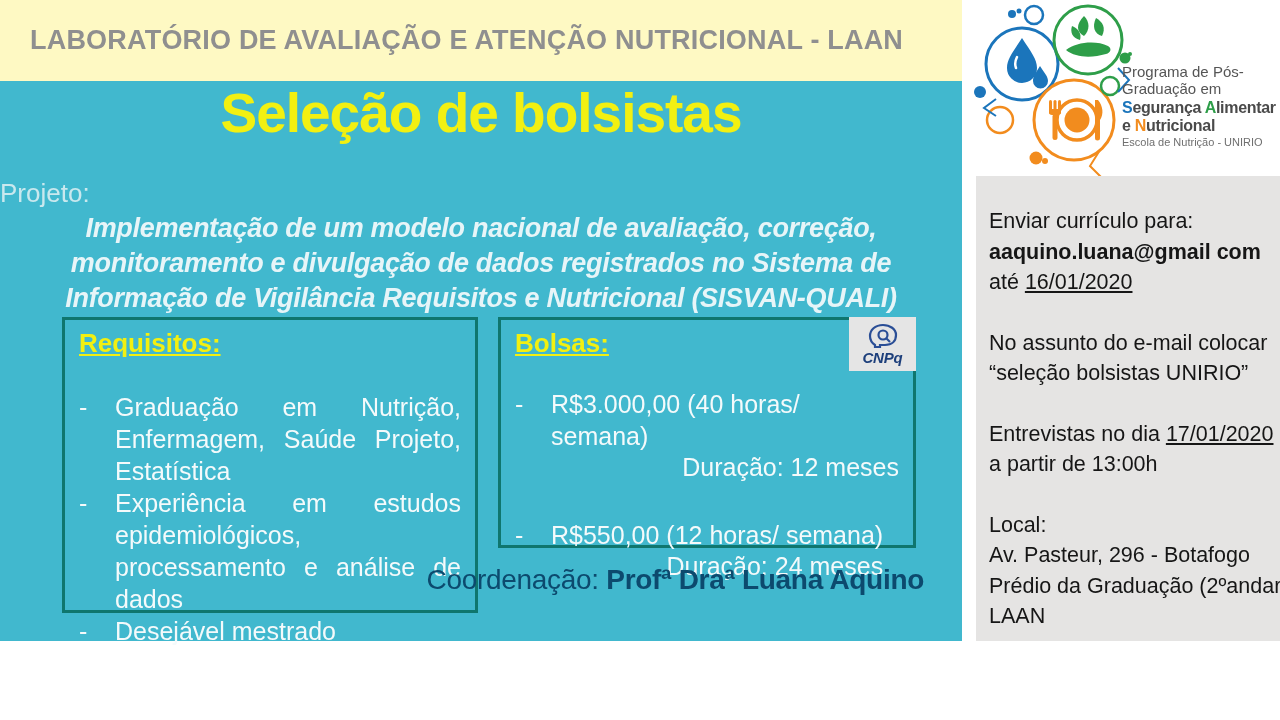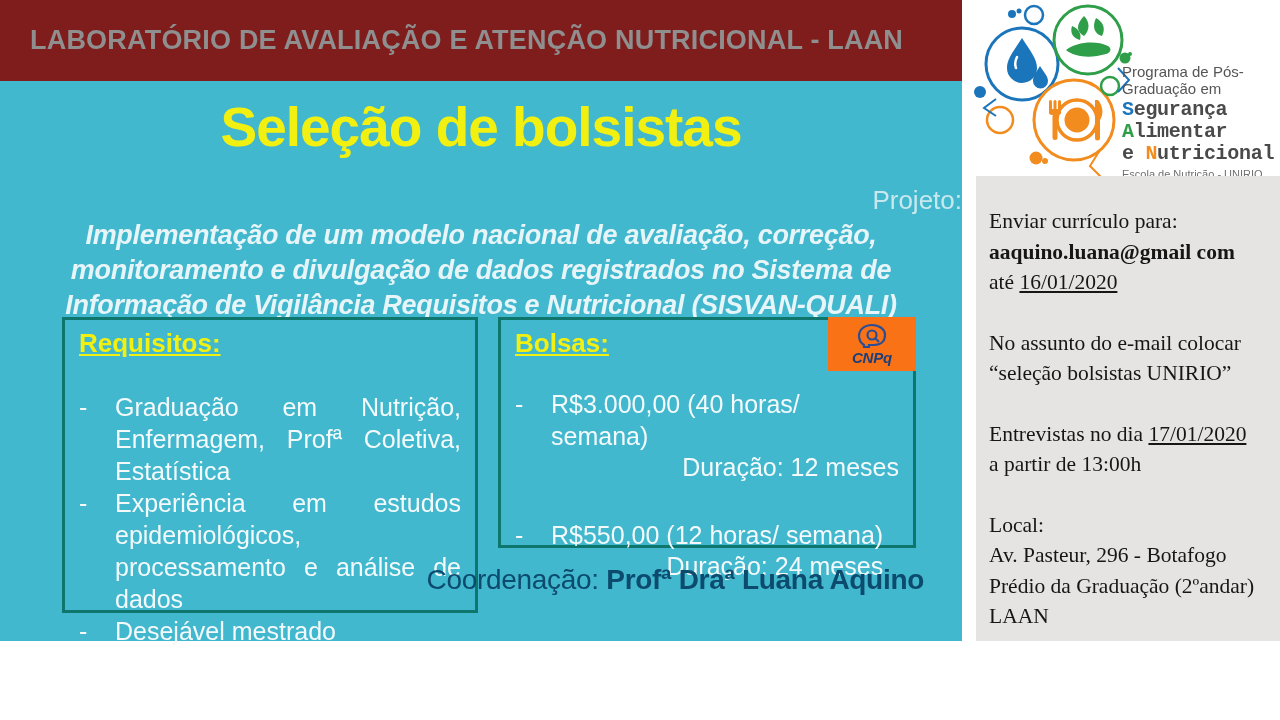--- a/index.html
+++ b/index.html
@@ -4,45 +4,45 @@
 <style>
   html,body{margin:0;padding:0;}
   body{
     width:1280px;height:720px;position:relative;background:#ffffff;
     font-family:"Liberation Sans", sans-serif;overflow:hidden;
   }
   
   .header-band{
     position:absolute;left:0;top:0;width:962px;height:81px;
     display:flex;align-items:center;padding-left:30px;box-sizing:border-box;
-    background:#7f1d1d;
+    background:#fef9c3;
   }
   .header-band .htitle{
     color:#8f8f8f;font-size:27px;font-weight:bold;letter-spacing:.2px;white-space:nowrap;
   }
   
   .logo-panel{
     position:absolute;left:962px;top:0;width:318px;height:176px;background:#ffffff;
   }
   .logo-art{position:absolute;left:10px;top:2px;}
   .logo-text{position:absolute;left:160px;top:64px;line-height:1.12;}
   .lt1{font-size:15px;color:#555;margin-bottom:1px;}
-  .lt2{font-size:20px;font-weight:bold;color:#4a4a4a;letter-spacing:-0.3px;font-family:Liberation Mono, monospace;}
+  .lt2{font-size:16px;font-weight:bold;color:#4a4a4a;letter-spacing:-0.3px;}
   .lt4{font-size:11px;font-weight:400;color:#6f6f6f;margin-top:2px;}
   .c-blue{color:#1b75bb}.c-green{color:#2e9e49}.c-orange{color:#f28c1e}
   
   .main-panel{
     position:absolute;left:0;top:81px;width:962px;height:560px;background:#41b8ce;
   }
   .main-title{
-    margin:0;padding-top:14px;height:84px;text-align:center;
+    margin:0;height:84px;text-align:center;
     color:#f2f011;font-size:55px;font-weight:bold;letter-spacing:-1px;
   }
   .project-label{
-    text-align:right;color:#c9e8ee;font-size:26px;margin-top:6px;
+    text-align:left;color:#c9e8ee;font-size:26px;margin-top:13px;
   }
   .project-desc{
     text-align:center;color:#e7f5f8;font-size:27px;font-weight:bold;font-style:italic;
     white-space:pre-line;line-height:1.3;margin-top:2px;letter-spacing:-0.3px;
   }
   .box{
     position:absolute;border:3px solid #0f766e;box-sizing:border-box;
     padding:8px 14px;
   }
   .req-box{left:62px;top:236px;width:416px;height:296px;}
@@ -54,37 +54,37 @@
   .req-list{margin-top:32px;}
   .item{display:flex;color:#f4fafb;font-size:25px;line-height:1.28;}
   .item .dash{width:36px;flex:none;}
   .item .txt{flex:1;text-align:justify;}
   .bolsa-item{display:flex;color:#f4fafb;font-size:25px;line-height:1.26;}
   .bolsa-item .dash{width:36px;flex:none;}
   .bolsa-item.first{margin-top:30px;}
   .bolsa-item.second{margin-top:36px;}
   .dur{padding-left:5px;text-align:right;}
   .cnpq-box{
-    position:absolute;top:-3px;right:-3px;width:88px;height:54px;background:#f97316;
+    position:absolute;top:-3px;right:-3px;width:67px;height:54px;background:#e5e5e5;
     display:flex;flex-direction:column;align-items:center;justify-content:center;
   }
   .cnpq-label{
     font-size:15px;font-weight:bold;font-style:italic;color:#1d3f7b;line-height:1;margin-top:1px;
     letter-spacing:-0.2px;
   }
   .coord{
     position:absolute;right:38px;top:483px;white-space:nowrap;
     color:#0c4a6e;font-size:28px;letter-spacing:-0.3px;
   }
   .coord b{font-weight:bold;}
   
   .sidebar{
     position:absolute;left:976px;top:176px;width:304px;height:465px;background:#e5e4e3;
     box-sizing:border-box;padding:30px 6px 0 13px;color:#161616;
-    font-size:21.5px;line-height:1.42;font-family:Liberation Serif, serif;
+    font-size:21.5px;line-height:1.42;
   }
   .sidebar .blk{margin:0 0 30px 0;}
   .sl{white-space:nowrap;}
   .u{text-decoration:underline;}
   .b{font-weight:bold;}
 </style>
 </head>
 <body>
 
 <div class="header-band">
@@ -142,21 +142,21 @@
   <div class="project-label">Projeto:</div>
   <div class="project-desc">Implementação de um modelo nacional de avaliação, correção,
 monitoramento e divulgação de dados registrados no Sistema de
 Informação de Vigilância Requisitos e Nutricional (SISVAN-QUALI)</div>
 
   <div class="box req-box">
     <span class="box-title">Requisitos:</span>
     <div class="req-list">
       <div class="item">
         <span class="dash">-</span>
-        <span class="txt">Graduação em Nutrição, Enfermagem, Profª Coletiva, Estatística</span>
+        <span class="txt">Graduação em Nutrição, Enfermagem, Saúde Projeto, Estatística</span>
       </div>
       <div class="item">
         <span class="dash">-</span>
         <span class="txt">Experiência em estudos epidemiológicos, processamento e análise de dados</span>
       </div>
       <div class="item">
         <span class="dash">-</span>
         <span class="txt">Desejável mestrado</span>
       </div>
     </div>

